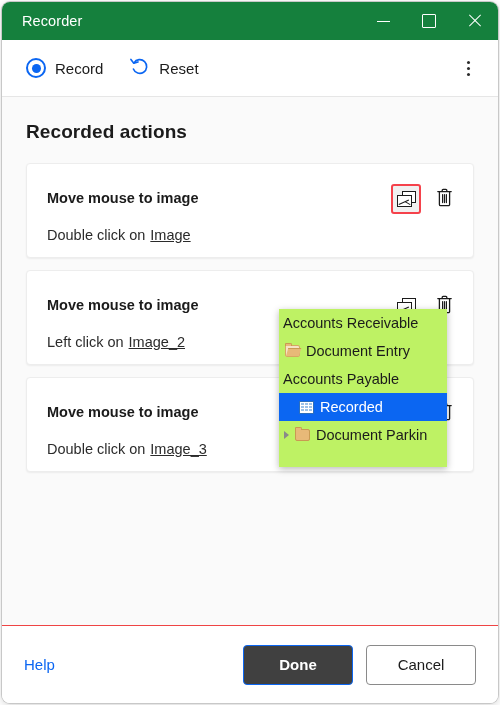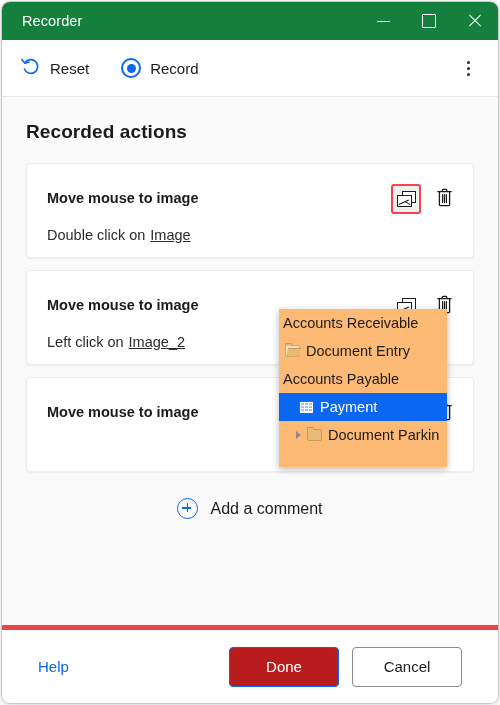--- a/index.html
+++ b/index.html
@@ -288,21 +288,21 @@
     color: #1b1b1b;
   }
 
   
   .tree-popup {
     position: absolute;
     left: 277px;
     top: 212px;
     width: 168px;
     height: 158px;
-    background: #fdba74;
+    background: #bef264;
     box-shadow: 0 2px 7px rgba(0,0,0,0.28);
     overflow: hidden;
     font-size: 14.5px;
     color: #1b1b1b;
   }
   .tree-row {
     height: 28px;
     display: flex;
     align-items: center;
     white-space: nowrap;
@@ -383,33 +383,33 @@
   .grid-icon i {
     background: #9dc2e8;
     display: block;
   }
   .tree-row.selected {
     background: #0b66f2;
     color: #ffffff;
   }
   .tree-label { padding-right: 6px; }
 
-  .tree-indent-0 { padding-left: 12px; }
+  .tree-indent-0 { padding-left: 0; }
   .tree-indent-1 { padding-left: 4px; }
   .tree-indent-2 { padding-left: 18px; }
 
   
   .footer {
     flex: 0 0 auto;
     height: 78px;
     background: #ffffff;
-    border-top: 5px solid #ef4444;
-    display: flex;
-    align-items: center;
-    padding: 0 36px;
+    border-top: 1px solid #ef4444;
+    display: flex;
+    align-items: center;
+    padding: 0 22px;
     box-sizing: border-box;
   }
   .help-link {
     color: #0b66f2;
     font-size: 15px;
     text-decoration: none;
     cursor: default;
   }
   .footer-buttons {
     margin-left: auto;
@@ -421,24 +421,24 @@
     min-width: 110px;
     border-radius: 4px;
     font-size: 15px;
     display: flex;
     align-items: center;
     justify-content: center;
     cursor: default;
     box-sizing: border-box;
   }
   .btn-primary {
-    background: #b91c1c;
+    background: #404040;
     color: #ffffff;
     border: 1px solid #0b66f2;
-    font-weight: normal;
+    font-weight: bold;
   }
   .btn-secondary {
     background: #ffffff;
     color: #1b1b1b;
     border: 1px solid #8a8a8a;
     text-align: right;
   }
 </style>
 </head>
 <body>
@@ -454,32 +454,32 @@
       <div class="win-btn">
         <span class="glyph-max"></span>
       </div>
       <div class="win-btn">
         <span class="glyph-close"></span>
       </div>
     </div>
   </div>
 
   <div class="toolbar">
+    <div class="tool-btn tool-record">
+      <span class="icon-record"></span>
+      <span>Record</span>
+    </div>
     <div class="tool-btn tool-reset">
       <span>
         <svg width="21" height="21" viewBox="0 0 22 22" fill="none" aria-hidden="true">
           <path d="M5.2 7.2 A7.2 7.2 0 1 1 4.6 13.6" stroke="#0b66f2" stroke-width="1.7" stroke-linecap="round" fill="none"></path>
           <path d="M2.0 3.6 L5.0 7.6 L9.4 6.2" stroke="#0b66f2" stroke-width="1.7" stroke-linecap="round" stroke-linejoin="round" fill="none"></path>
         </svg>
       </span>
       <span>Reset</span>
-    </div>
-    <div class="tool-btn tool-record">
-      <span class="icon-record"></span>
-      <span>Record</span>
     </div>
     <div class="kebab">
       <span></span>
       <span></span>
       <span></span>
     </div>
   </div>
 
   <div class="content">
 
@@ -532,20 +532,23 @@
                 <path d="M3.4 3.8 V16.4 a1.2 1.2 0 0 0 1.2 1.2 h7.8 a1.2 1.2 0 0 0 1.2-1.2 V3.8" stroke="#1b1b1b" stroke-width="1.3" fill="none"></path>
                 <path d="M6.6 6.6 V14.6 M8.5 6.6 V14.6 M10.4 6.6 V14.6" stroke="#1b1b1b" stroke-width="1.2" stroke-linecap="round"></path>
               </svg>
             </span>
           </div>
         </div>
       </div>
 
       <div class="card">
         <div class="card-title">Move mouse to image</div>
+        <div class="card-sub">
+          <span>Double click on</span><span class="target">Image_3</span>
+        </div>
         <div class="card-actions">
           <div class="act-btn">
             <span class="icon-picture">
               <span class="back"></span>
                 <span class="front"></span>
             </span>
           </div>
           <div class="act-btn">
             <span>
               <svg width="17" height="19" viewBox="0 0 17 19" fill="none" aria-hidden="true">
@@ -554,24 +557,20 @@
                 <path d="M3.4 3.8 V16.4 a1.2 1.2 0 0 0 1.2 1.2 h7.8 a1.2 1.2 0 0 0 1.2-1.2 V3.8" stroke="#1b1b1b" stroke-width="1.3" fill="none"></path>
                 <path d="M6.6 6.6 V14.6 M8.5 6.6 V14.6 M10.4 6.6 V14.6" stroke="#1b1b1b" stroke-width="1.2" stroke-linecap="round"></path>
               </svg>
             </span>
           </div>
         </div>
       </div>
 
     </div>
 
-    <div class="add-comment">
-      <span class="icon-plus-circle"></span>
-      <span class="add-comment-label">Add a comment</span>
-    </div>
 
     <div class="tree-popup">
       <div class="tree-row tree-indent-1">
         <span class="tree-label">Accounts Receivable</span>
       </div>
       <div class="tree-row tree-indent-1">
         <span class="tree-icon">
             <span class="folder open"></span>
           </span>
         <span class="tree-label">Document Entry</span>
@@ -586,21 +585,21 @@
               <i></i>
               <i></i>
               <i></i>
               <i></i>
               <i></i>
               <i></i>
               <i></i>
               <i></i>
             </span>
         </span>
-        <span class="tree-label">Payment</span>
+        <span class="tree-label">Recorded</span>
       </div>
       <div class="tree-row tree-indent-0">
         <span class="twisty">
             <span class="tri-collapsed"></span>
           </span>
         <span class="tree-icon">
             <span class="folder"></span>
           </span>
         <span class="tree-label">Document Parkin</span>
       </div>

